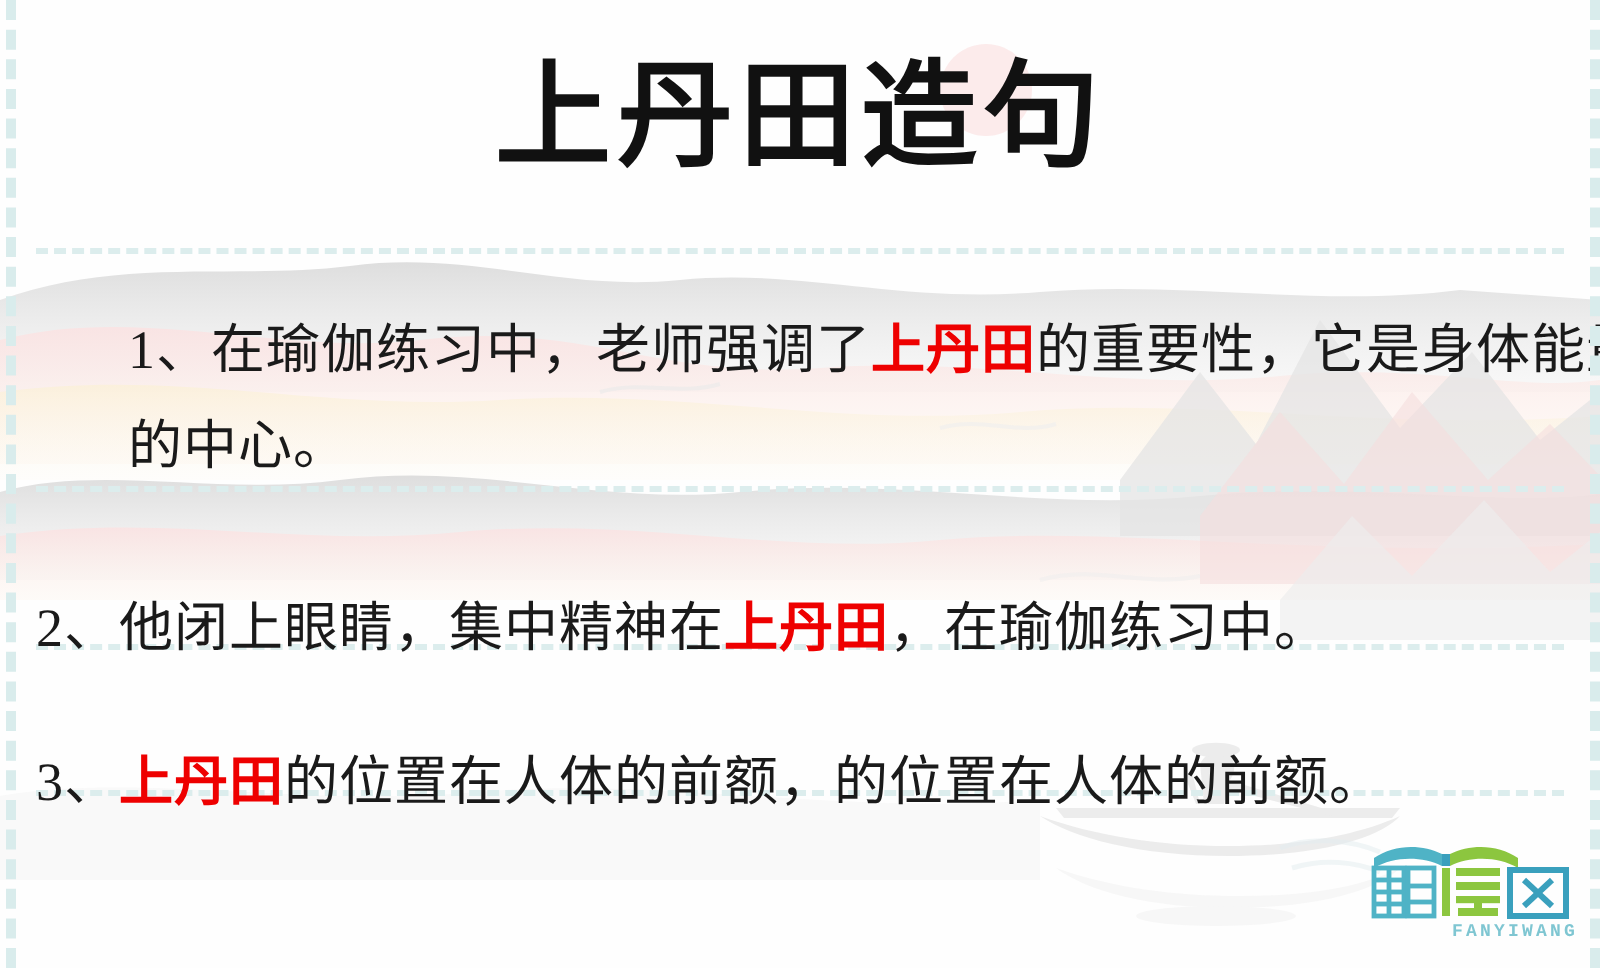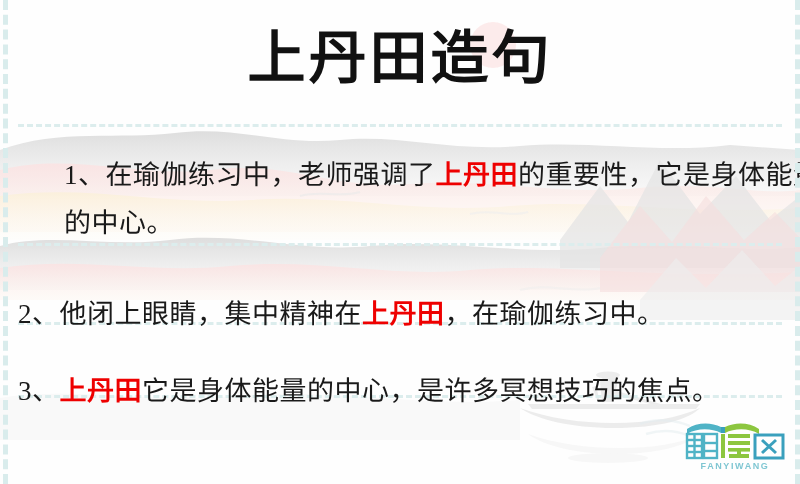--- a/index.html
+++ b/index.html
@@ -124,22 +124,22 @@
     width: 108px;
     height: 56px;
     z-index: 7;
   }
   #logo svg { display: block; }
   .logo-word {
     position: absolute;
     left: 0;
     top: 42px;
     width: 108px;
-    text-align: center;
-    font-family: Liberation Sans, sans-serif;
+    text-align: right;
+    font-family: Liberation Mono, monospace;
     font-size: 9px;
     letter-spacing: 1.6px;
     color: #7fc6d2;
     font-weight: 700;
   }
 </style>
 </head>
 <body>
 
 <div id="page">
@@ -234,21 +234,21 @@
 
     <p class="sentence s1">
       <span>1、</span><span>在瑜伽练习中，老师强调了</span><span class="kw">上丹田</span><span>的重要性，它是身体能量的中心。</span>
     </p>
 
     <p class="sentence s2">
       <span>2、</span><span>他闭上眼睛，集中精神在</span><span class="kw">上丹田</span><span>，在瑜伽练习中。</span>
     </p>
 
     <p class="sentence s3">
-      <span>3、</span><span></span><span class="kw">上丹田</span><span>它是身体能量的中心，是许多冥想技巧的焦点。</span>
+      <span>3、</span><span></span><span class="kw">上丹田</span><span>的位置在人体的前额，的位置在人体的前额。</span>
     </p>
 
   </div>
 
   <div id="logo">
     <svg width="108" height="44" viewBox="0 0 108 44" xmlns="http://www.w3.org/2000/svg" aria-hidden="true">
 
       <path d="M6,10 C16,3 30,3 40,8 L40,14 C30,9 16,9 6,15 Z" fill="#4fb3c6"></path>
       <path d="M44,8 C54,3 68,3 78,10 L78,15 C68,9 54,9 44,14 Z" fill="#8cc63f"></path>
       <path d="M40,8 L44,8 L44,14 L40,14 Z" fill="#3aa0bd"></path>

